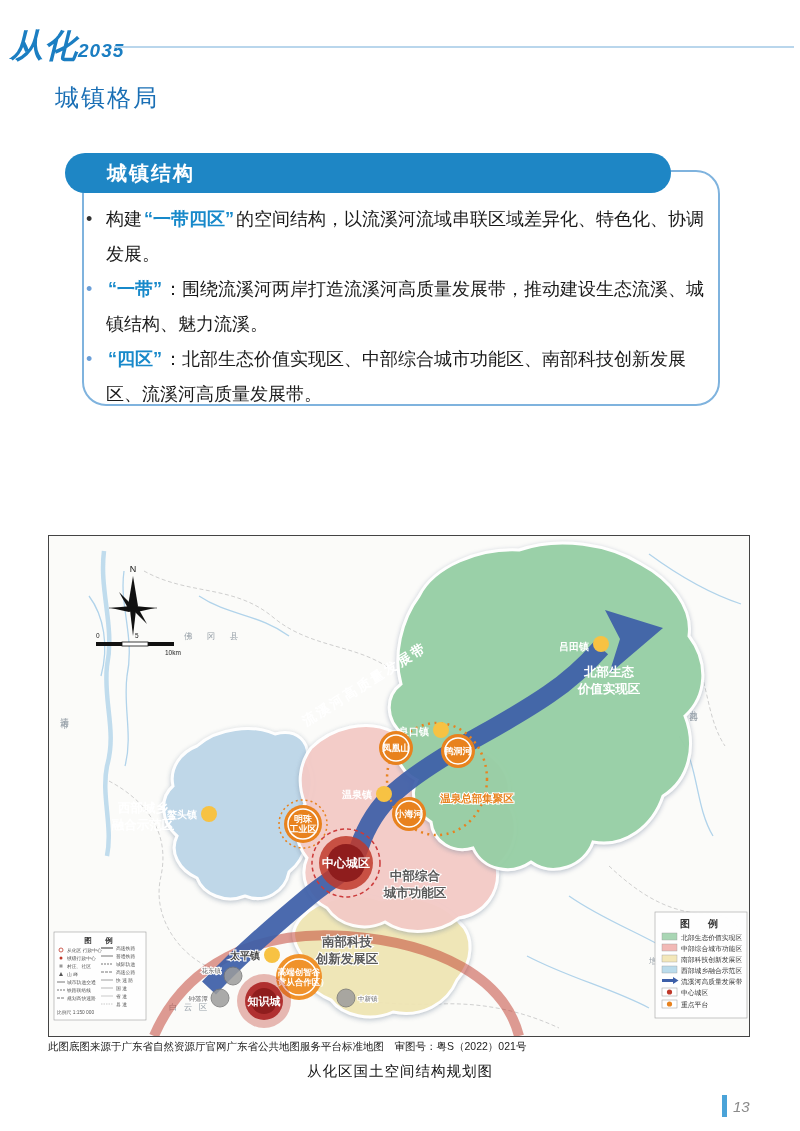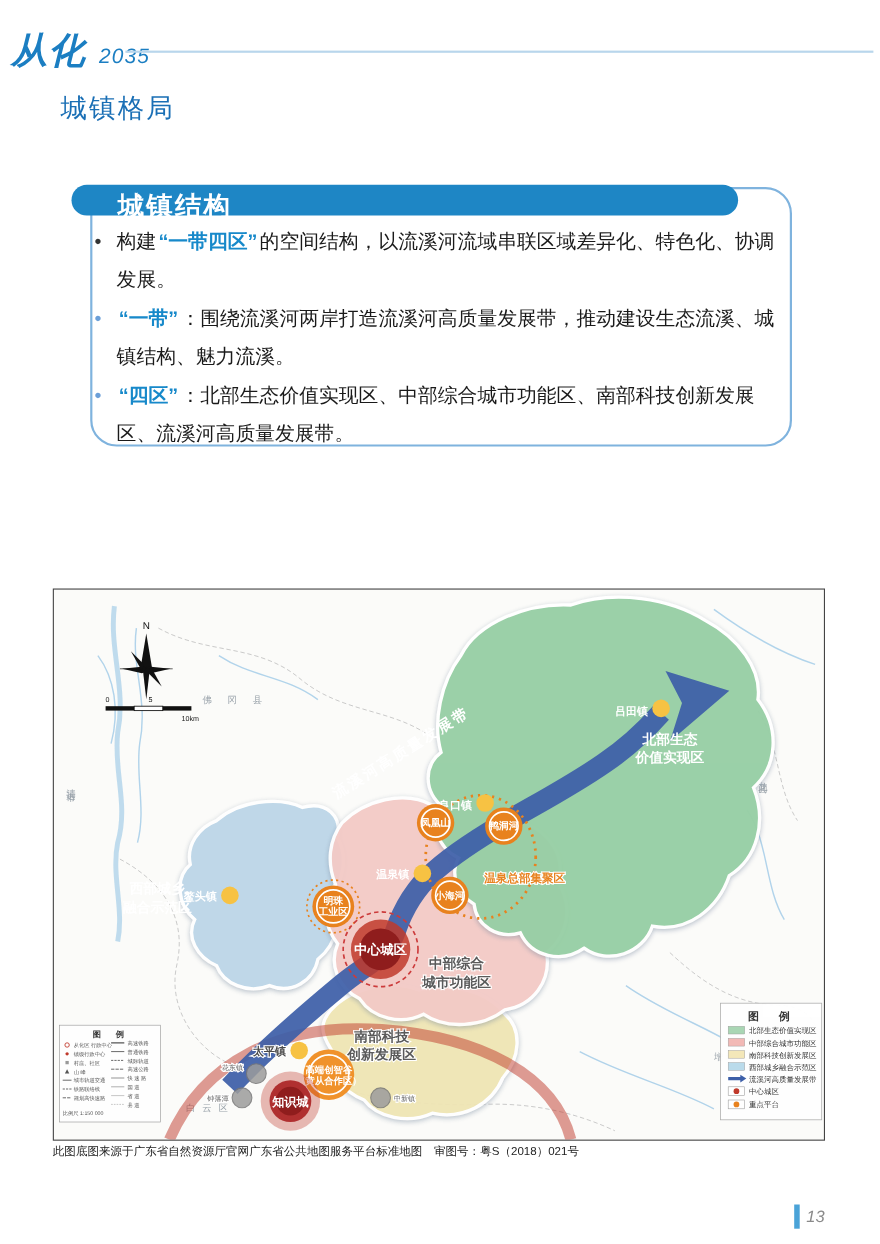--- a/index.html
+++ b/index.html
@@ -1,28 +1,28 @@
 <!DOCTYPE html>
 <html><head>
 <meta charset="utf-8">
 <style>
   html,body{margin:0;padding:0;background:#e8e8e8;}
   .page{position:relative;width:800px;height:1131px;background:#ffffff;margin:0 auto;
         font-family:"Liberation Sans","DejaVu Sans",sans-serif;overflow:hidden;}
   
   .logo{position:absolute;left:10px;top:24px;color:#1b7ec2;font-style:italic;font-weight:bold;
         font-size:33px;letter-spacing:1px;}
-  .logo .yr{font-size:19px;margin-left:12px;font-weight:normal;}
+  .logo .yr{font-size:19px;margin-left:0;font-weight:bold;}
   .header-line{position:absolute;left:114px;top:46px;width:680px;height:2px;background:#b9d6ec;}
   .page-title{position:absolute;left:55px;top:82px;font-size:24px;font-weight:normal;color:#1a6fb5;letter-spacing:2px;}
   
   .panel{position:absolute;left:82px;top:170px;width:634px;height:232px;
          border:2px solid #7fb3de;border-radius:24px;}
-  .pill{position:absolute;left:65px;top:168px;width:606px;height:28px;background:#1e86c5;
-        border-radius:21px;color:#fff;font-size:24px;font-weight:bold;line-height:40px;
+  .pill{position:absolute;left:65px;top:153px;width:606px;height:40px;background:#1e86c5;
+        border-radius:21px;color:#fff;font-size:20px;font-weight:bold;line-height:40px;
         padding-left:42px;box-sizing:border-box;letter-spacing:2px;z-index:2;}
   .bullets{position:absolute;left:86px;top:202px;width:622px;z-index:1;}
   .bullet{display:flex;font-size:18px;line-height:35px;color:#1a1a1a;}
   .bullet .mark{width:20px;flex:0 0 20px;color:#333;}
   .bullet:nth-child(2) .mark,.bullet:nth-child(3) .mark{color:#6b9fd8;}
   .bullet .em{color:#1789ca;font-weight:bold;margin:0 2px;text-align:center;}
   
   .map-frame{position:absolute;left:48px;top:535px;width:700px;height:500px;
              border:1px solid #444;background:#fbfbf9;}
   .map-caption{position:absolute;left:48px;top:1040px;width:700px;font-size:10.5px;color:#222;}
@@ -280,17 +280,18 @@
             <text x="67" y="454">国  道</text>
         <line x1="52" y1="460" x2="64" y2="460" stroke="#aaa" stroke-width="0.6"></line>
             <text x="67" y="462">省  道</text>
         <line x1="52" y1="468" x2="64" y2="468" stroke="#aaa" stroke-width="0.6" stroke-dasharray="1.5,1"></line>
             <text x="67" y="470">县  道</text>
       </g>
     </g>
   </svg>
   </div>
 
-  <div class="map-caption">此图底图来源于广东省自然资源厅官网广东省公共地图服务平台标准地图　审图号：粤S（2018）021号</div>
+  <div class="map-caption">此图底图来源于广东省自然资源厅官网广东省公共地图服务平台标准地图　审图号：粤S（2022）021号</div>
+  <div class="figure-title">从化区国土空间结构规划图</div>
 
   <div class="page-num-bar"></div>
   <div class="page-num">13</div>
 </div>
 
 </body></html>

